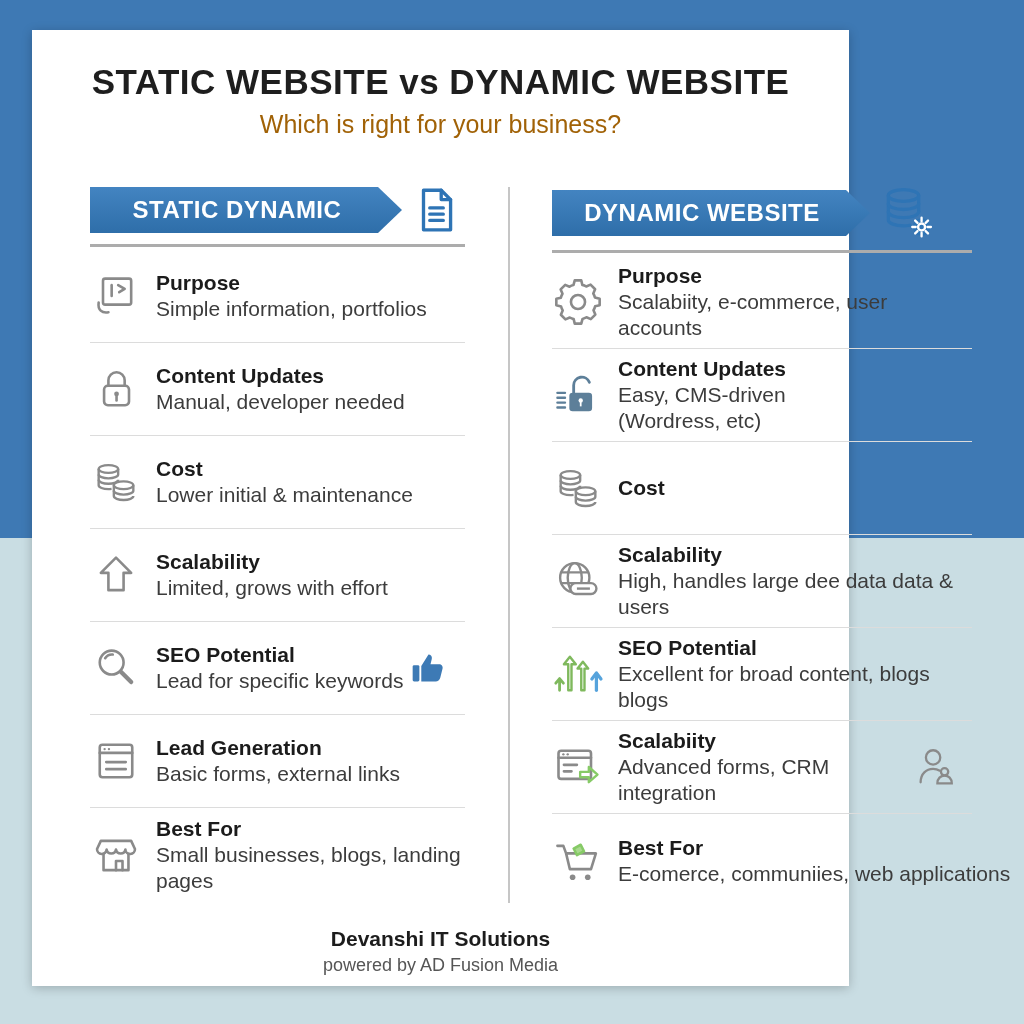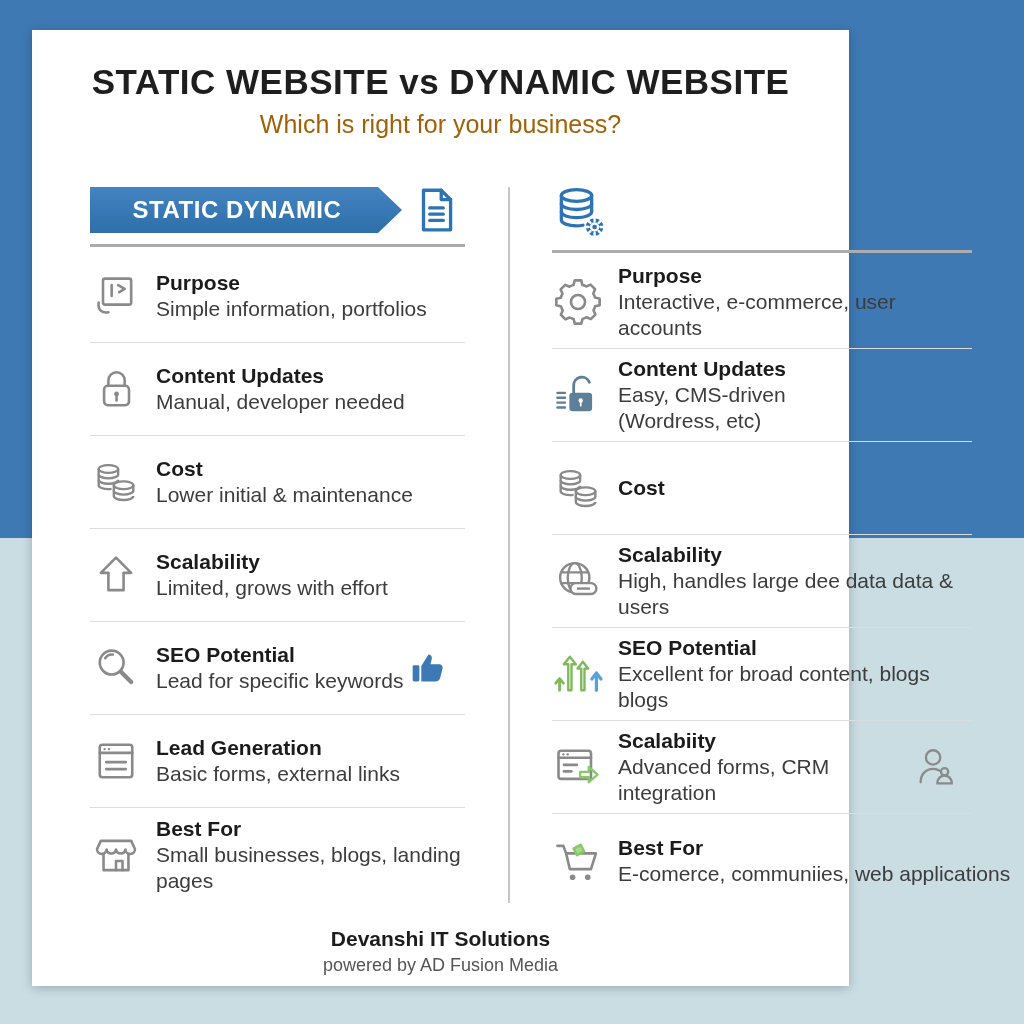--- a/index.html
+++ b/index.html
@@ -199,20 +199,23 @@
 pages</div>
             </div>
           </div>
         </div>
     </div>
 
     <div class="v-divider"></div>
 
     <div class="column">
       <div class="col-header">
+        <div class="banner" style="flex-basis:318px">
+          <span class="banner-label">DYNAMIC WEBSITE</span>
+        </div>
         <span class="header-icon" style="width:56px;height:56px">
             <svg viewBox="0 0 48 48" fill="none" stroke="#2e74b5" stroke-width="2.8" stroke-linecap="round" stroke-linejoin="round">
               <ellipse cx="21" cy="9" rx="13" ry="5"></ellipse>
               <path d="M8 9v21c0 2.8 5.8 5 13 5 2 0 3.9-.2 5.6-.5"></path>
               <path d="M34 9v14"></path>
               <path d="M8 16c0 2.8 5.8 5 13 5s13-2.2 13-5"></path>
               <path d="M8 23c0 2.8 5.8 5 13 5s13-2.2 13-5"></path>
               <circle cx="36.5" cy="36" r="7.5" fill="#2e74b5" stroke="none"></circle>
               <circle cx="36.5" cy="36" r="3" fill="none" stroke="#fff" stroke-width="2"></circle>
               <path d="M36.5 28v3M36.5 41v3M28.5 36h3M41.5 36h3M31 30.5l2 2M42 41.5l-2-2M31 41.5l2-2M42 30.5l-2 2" stroke="#fff" stroke-width="2"></path>
@@ -223,21 +226,21 @@
       <div class="rows">
           <div class="row">
             <span class="row-icon">
               <svg viewBox="0 0 48 48" fill="none" stroke="#8a8a8a" stroke-width="2.4" stroke-linejoin="round">
                 <path d="M21 4h6l1 4.2c1.3.3 2.5.8 3.6 1.5l4-1.7 4.2 4.2-1.7 4c.7 1.1 1.2 2.3 1.5 3.6L44 21v6l-4.2 1c-.3 1.3-.8 2.5-1.5 3.6l1.7 4-4.2 4.2-4-1.7c-1.1.7-2.3 1.2-3.6 1.5L27 44h-6l-1-4.2c-1.3-.3-2.5-.8-3.6-1.5l-4 1.7-4.2-4.2 1.7-4c-.7-1.1-1.2-2.3-1.5-3.6L4 27v-6l4.2-1c.3-1.3.8-2.5 1.5-3.6l-1.7-4 4.2-4.2 4 1.7c1.1-.7 2.3-1.2 3.6-1.5z"></path>
                 <circle cx="24" cy="24" r="6.5"></circle>
               </svg>
             </span>
             <div class="row-text">
               <div class="row-title">Purpose</div>
-              <div class="row-desc">Interactive, e-commerce, user
+              <div class="row-desc">Scalabiity, e-commerce, user
 accounts</div>
             </div>
           </div>
           <div class="row">
             <span class="row-icon">
               <svg viewBox="0 0 48 48" fill="none" stroke="#5d7f99" stroke-width="2.6" stroke-linecap="round">
                 <path d="M5 22h7M5 26.5h7M5 31h7M5 35.5h7" stroke-width="2.2"></path>
                 <path d="M20 22v-7a7.5 7.5 0 0 1 14.5-2.7"></path>
                 <rect x="16" y="22" width="21" height="17" rx="3" fill="#5d7f99" stroke="none"></rect>
                 <circle cx="26.5" cy="29" r="2" fill="#fff" stroke="none"></circle>

